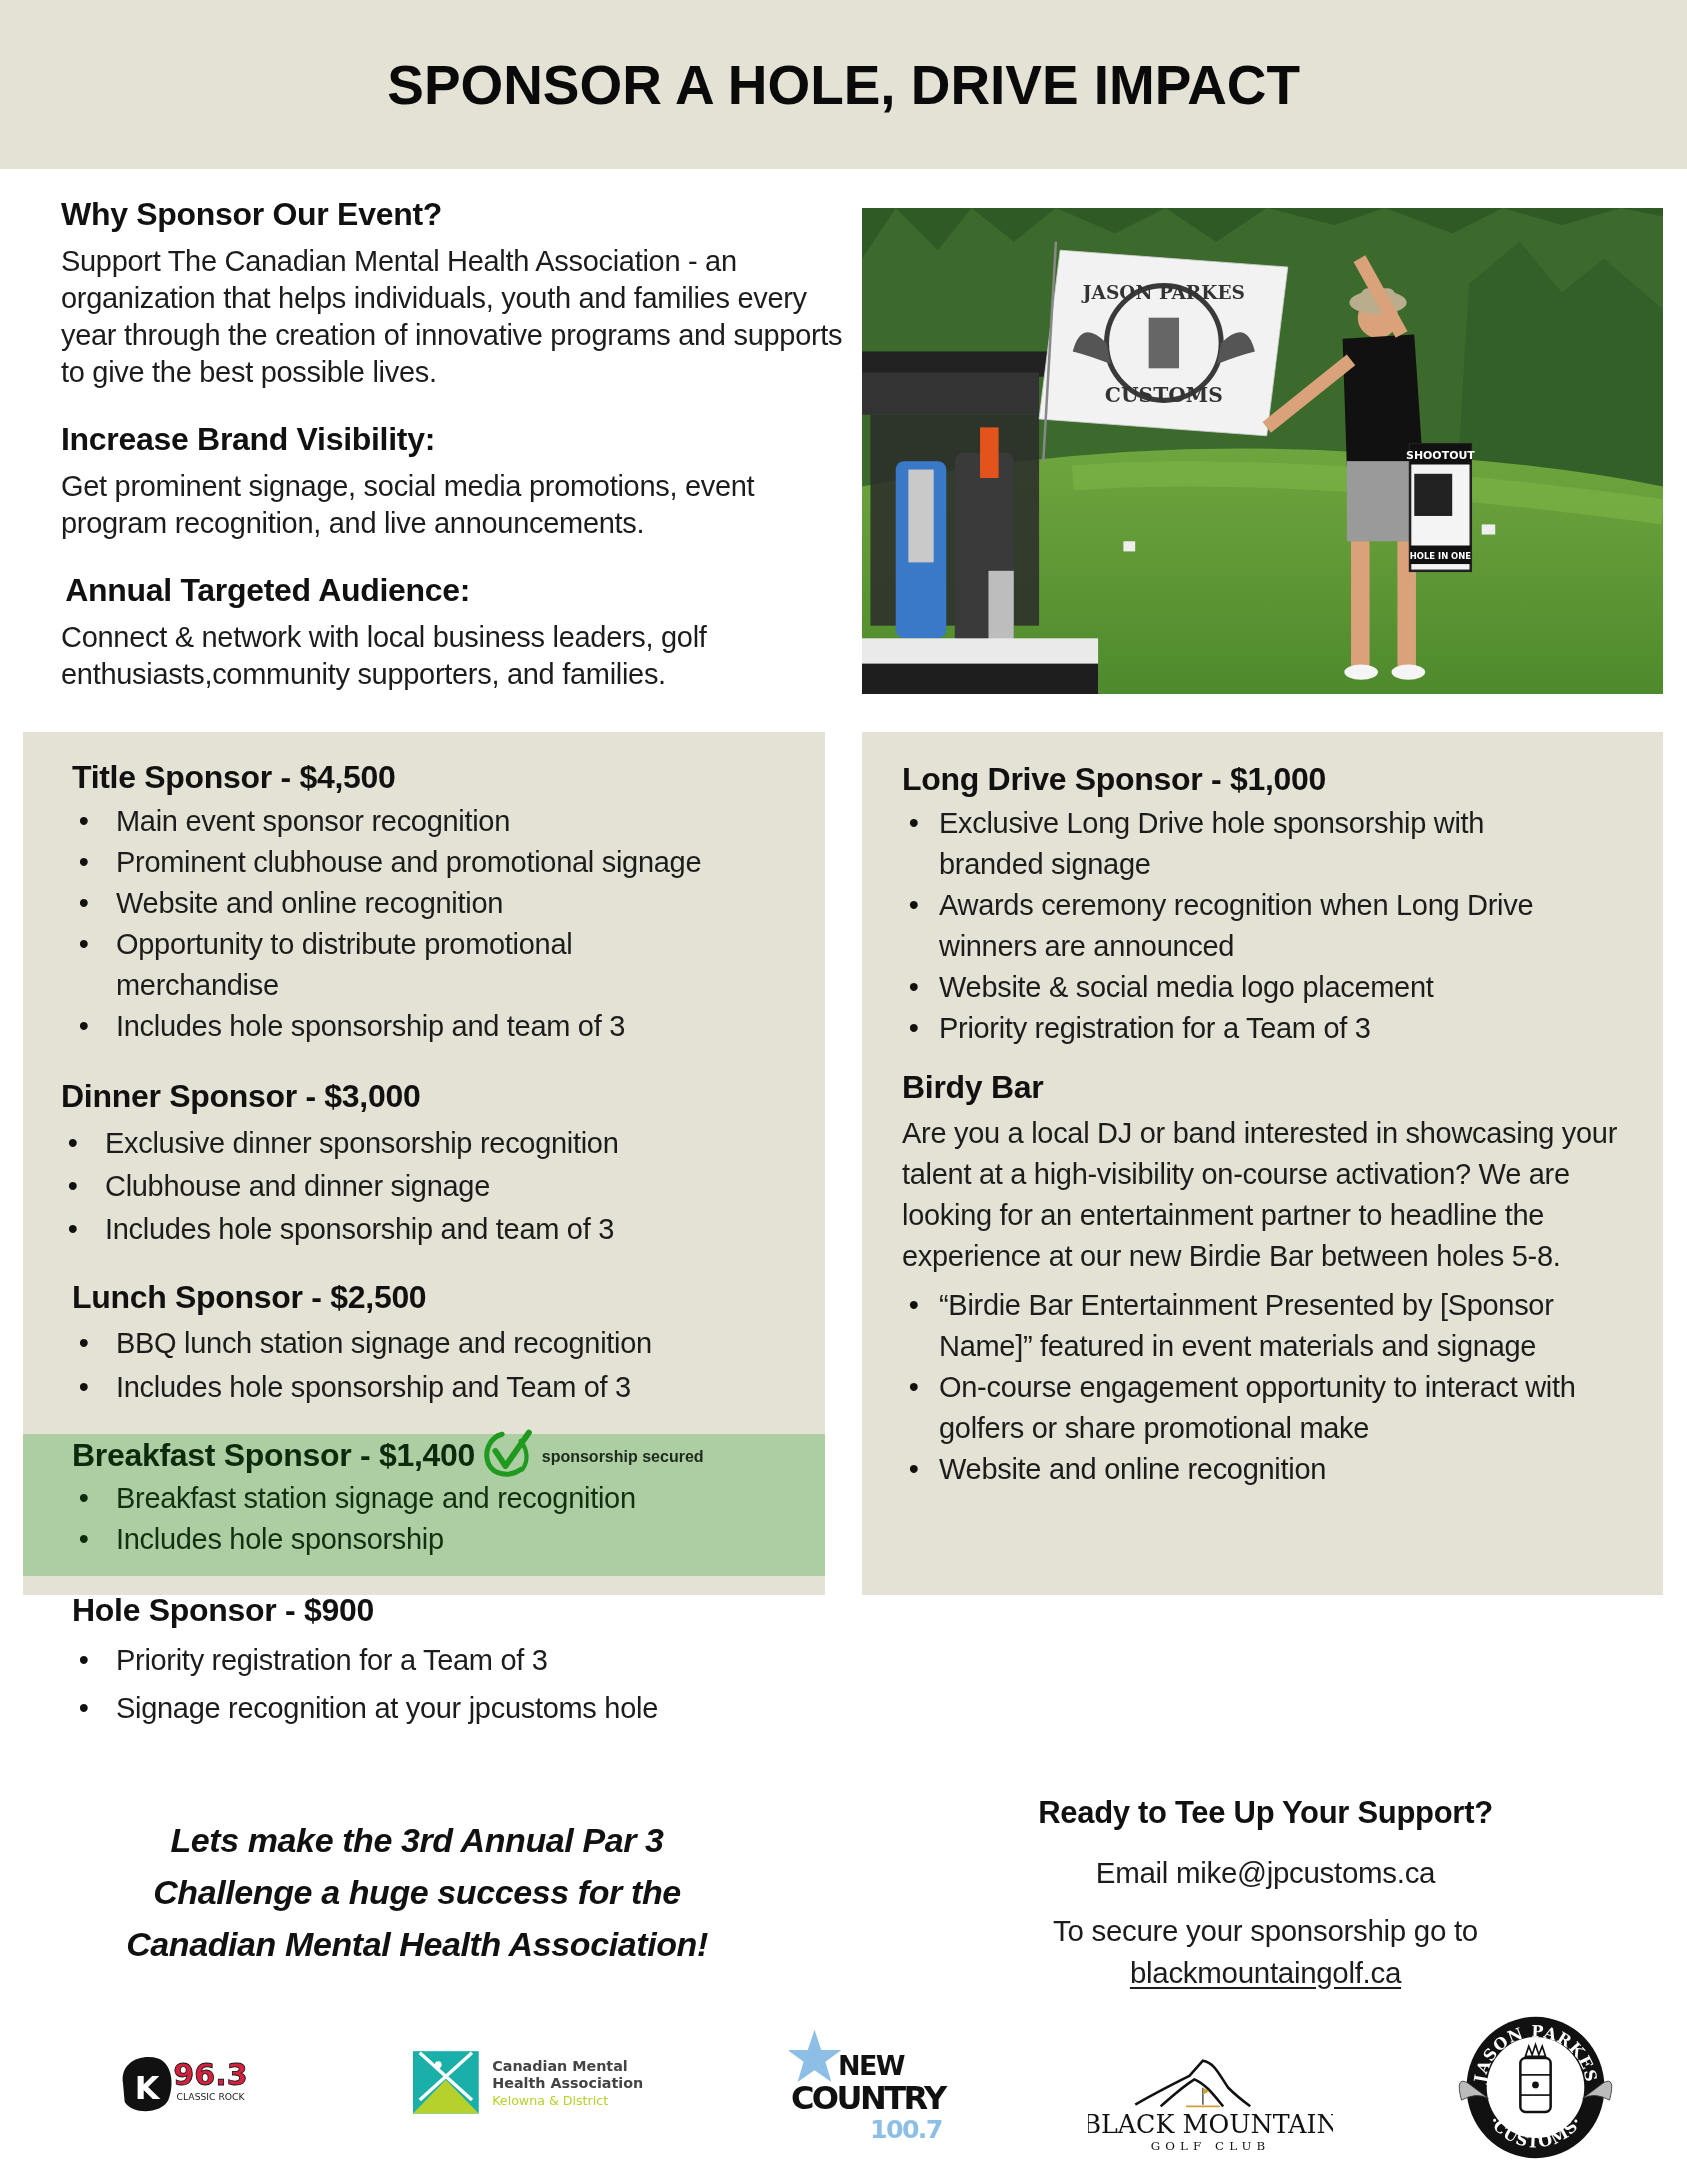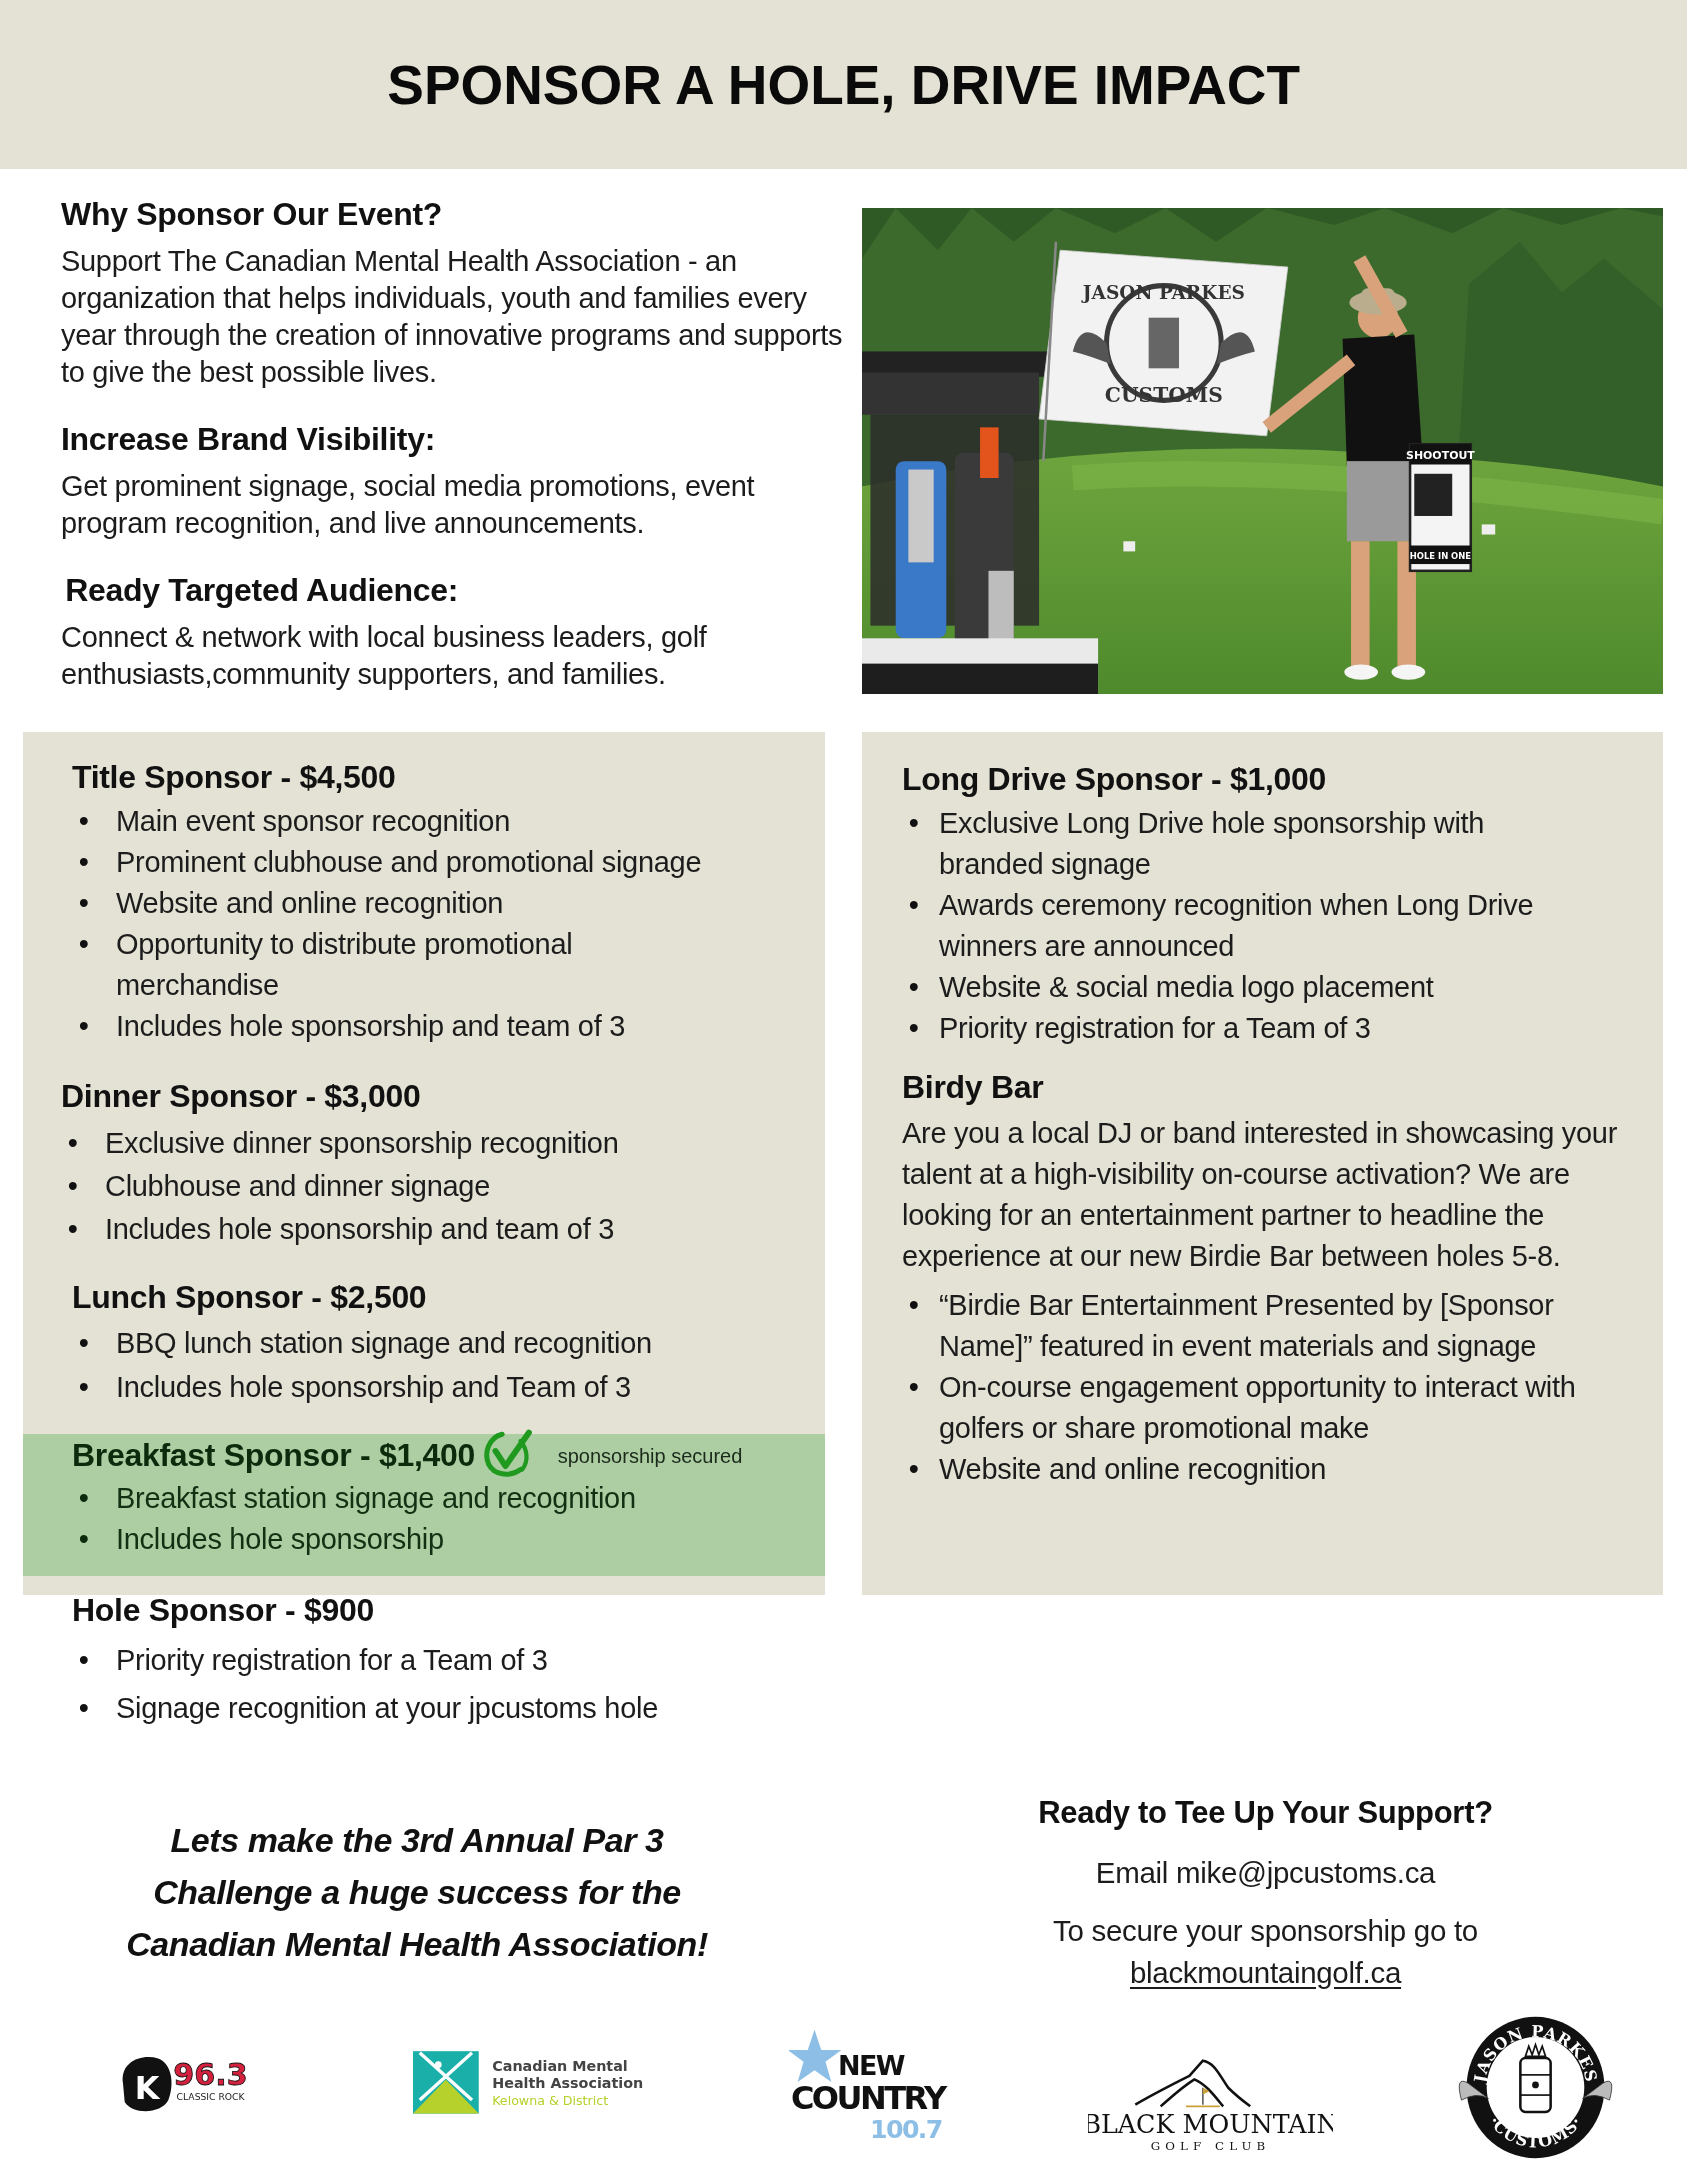--- a/index.html
+++ b/index.html
@@ -26,21 +26,21 @@
   .tier h3 { font-size: 32px; font-weight: 700; color: #111; letter-spacing: -0.3px; white-space: nowrap; }
   .tier ul { list-style: none; }
   .tier li { position: relative; font-size: 29px; line-height: 41px; color: #1c1c1c; padding-left: 44px; letter-spacing: -0.3px; }
   .tier li::before { content: "•"; position: absolute; left: 6.7px; top: 0; font-size: 29px; color: #111; }
 
   .secured { position: absolute; left: 0; top: 702px; width: 802px; height: 142px; background: #adcea2; }
   .secured h3 { color: #0c2a0c; }
   .secured li { color: #123012; }
   .secured li::before { color: #0c2a0c; }
   .check { display: inline-block; vertical-align: middle; width: 52px; height: 49px; margin-left: 6.7px; margin-top: -6.7px; }
-  .secured-label { font-size: 20px; font-weight: 400; color: #1c2a1c; vertical-align: middle; margin-left: 24px; letter-spacing: 0; }
+  .secured-label { font-size: 16px; font-weight: 700; color: #1c2a1c; vertical-align: middle; margin-left: 8px; letter-spacing: 0; }
 
   .birdy p { font-size: 29px; line-height: 41px; color: #1c1c1c; letter-spacing: -0.3px; margin-top: 6.7px; }
 
   .cta-left { position: absolute; left: 84px; top: 1814px; width: 666px; text-align: center; }
   .cta-left p { font-size: 34px; font-style: italic; font-weight: 700; line-height: 52px; color: #111; letter-spacing: -0.4px; }
   .cta-right { position: absolute; left: 928px; top: 1795px; width: 675px; text-align: center; }
   .cta-right h4 { font-size: 31px; font-weight: 700; color: #111; margin-bottom: 25px; letter-spacing: -0.3px; }
   .cta-right .email { font-size: 29.5px; color: #1c1c1c; margin-bottom: 20px; letter-spacing: -0.3px; }
   .cta-right .secure { font-size: 29.5px; line-height: 42px; color: #1c1c1c; letter-spacing: -0.3px; }
   .cta-right a { color: #1c1c1c; text-decoration: underline; text-underline-offset: 4.2px; }
@@ -59,21 +59,21 @@
 <div class="intro">
   <div class="block b1">
     <h2>Why Sponsor Our Event?</h2>
     <p>Support The Canadian Mental Health Association - an organization that helps individuals, youth and families every year through the creation of innovative programs and supports to give the best possible lives.</p>
   </div>
   <div class="block b2">
     <h2>Increase Brand Visibility:</h2>
     <p style="width:776px">Get prominent signage, social media promotions, event program recognition, and live announcements.</p>
   </div>
   <div class="block b3">
-    <h2>Ready Targeted Audience:</h2>
+    <h2>Annual Targeted Audience:</h2>
     <p style="width:759px">Connect &amp; network with local business leaders, golf enthusiasts,community supporters, and families.</p>
   </div>
 </div>
 
 <div class="photo">
   <svg viewBox="0 0 950 576" preserveAspectRatio="none">
     <defs>
       <linearGradient id="sky" x1="0" y1="0" x2="0" y2="1">
           <stop offset="0" stop-color="#b9d3e6"></stop>
           <stop offset="1" stop-color="#d4e2ea"></stop>

